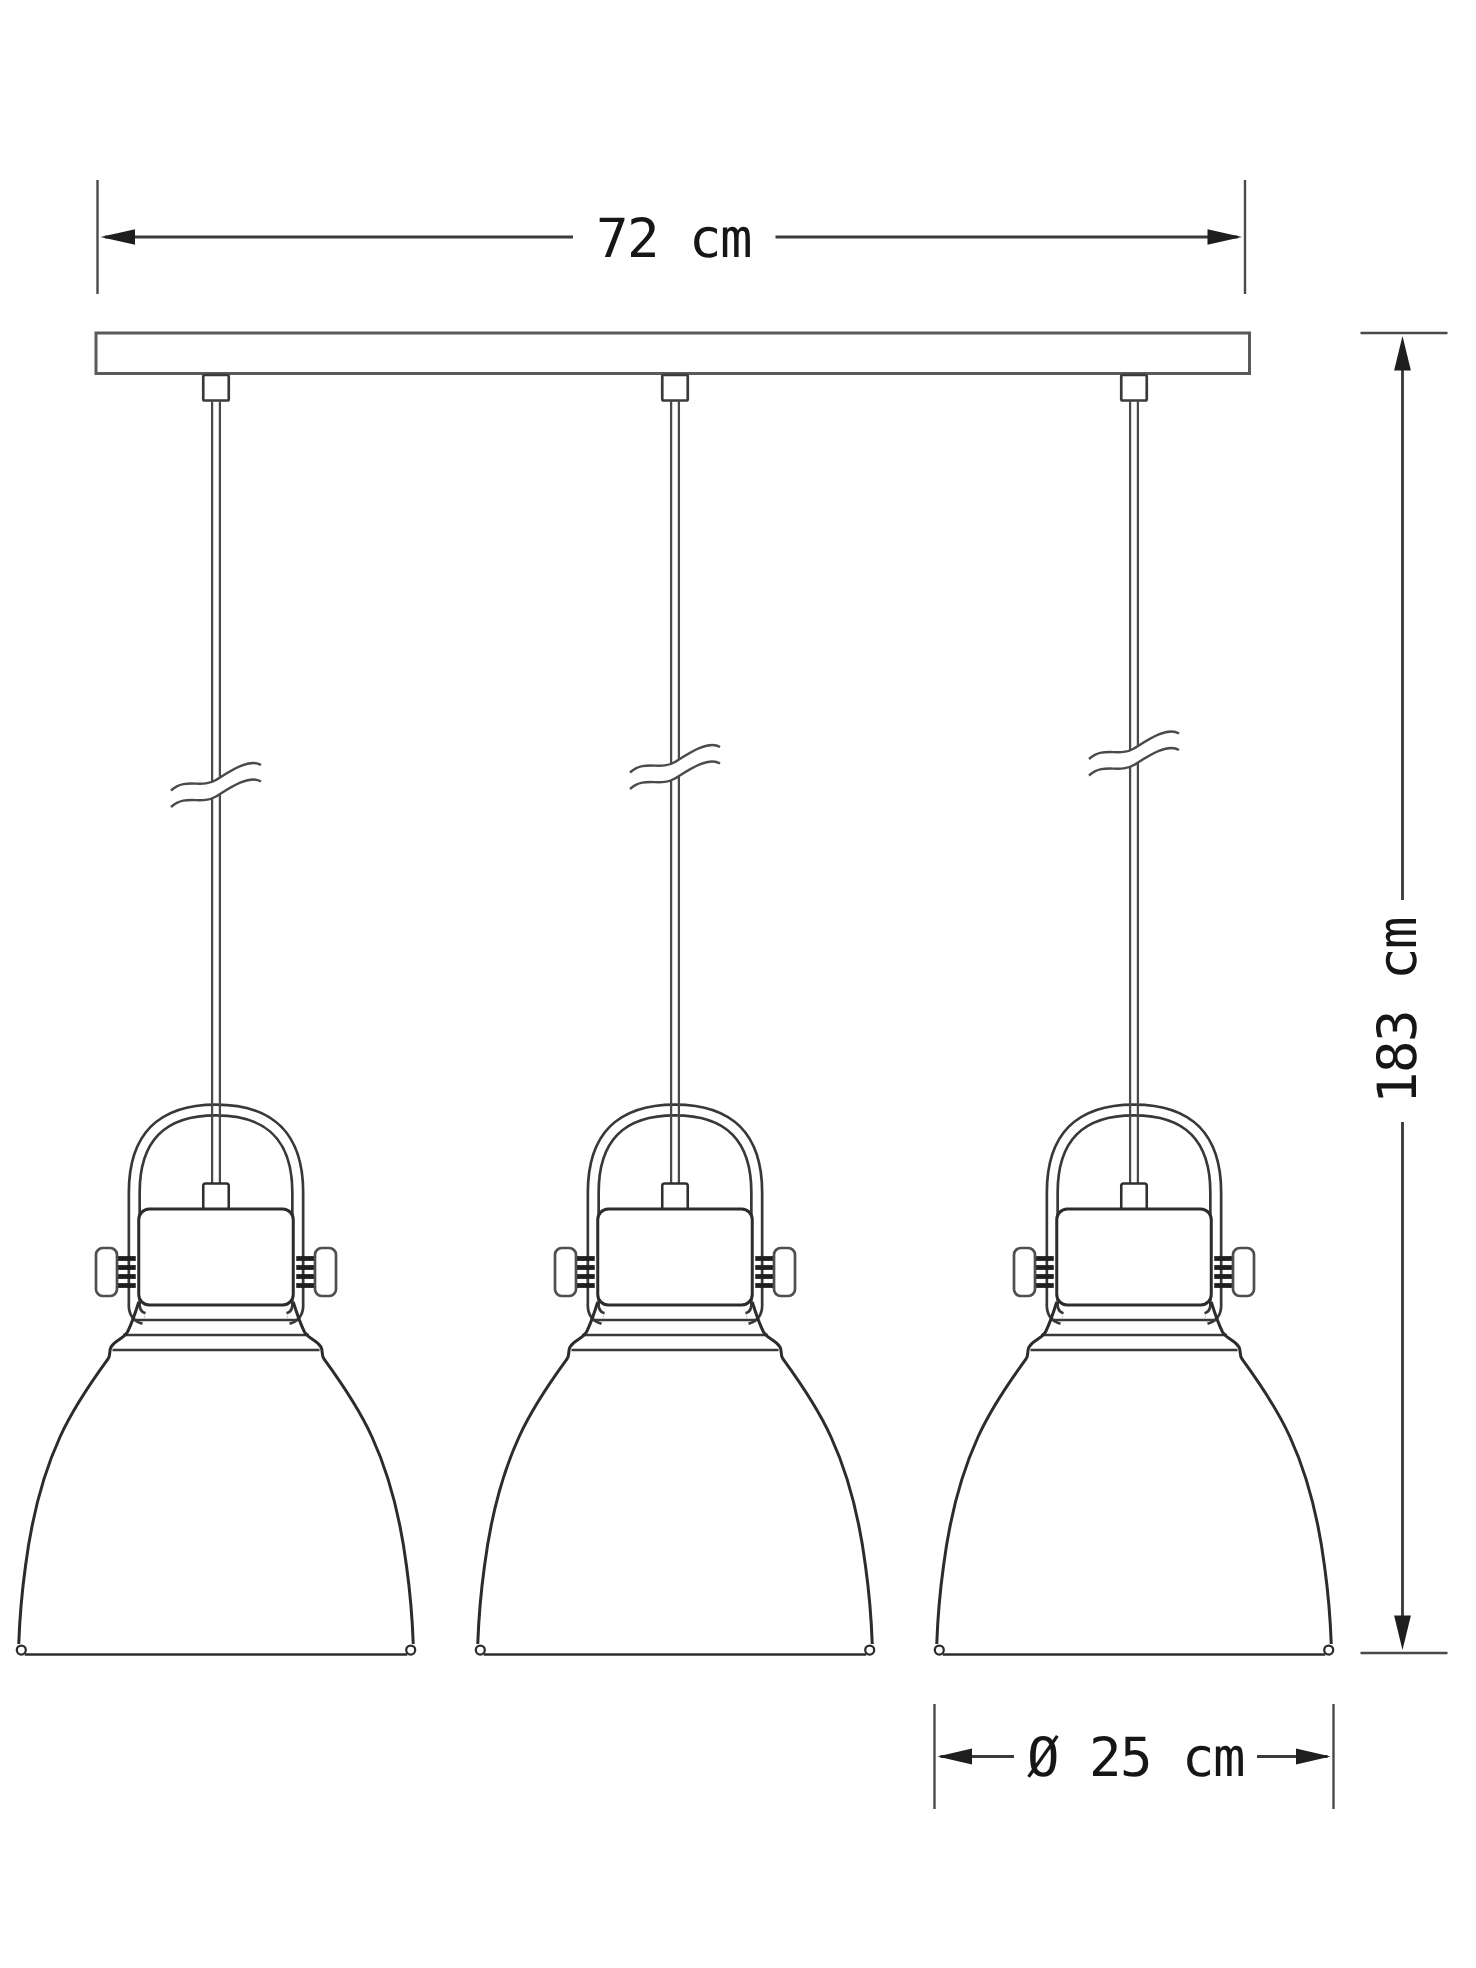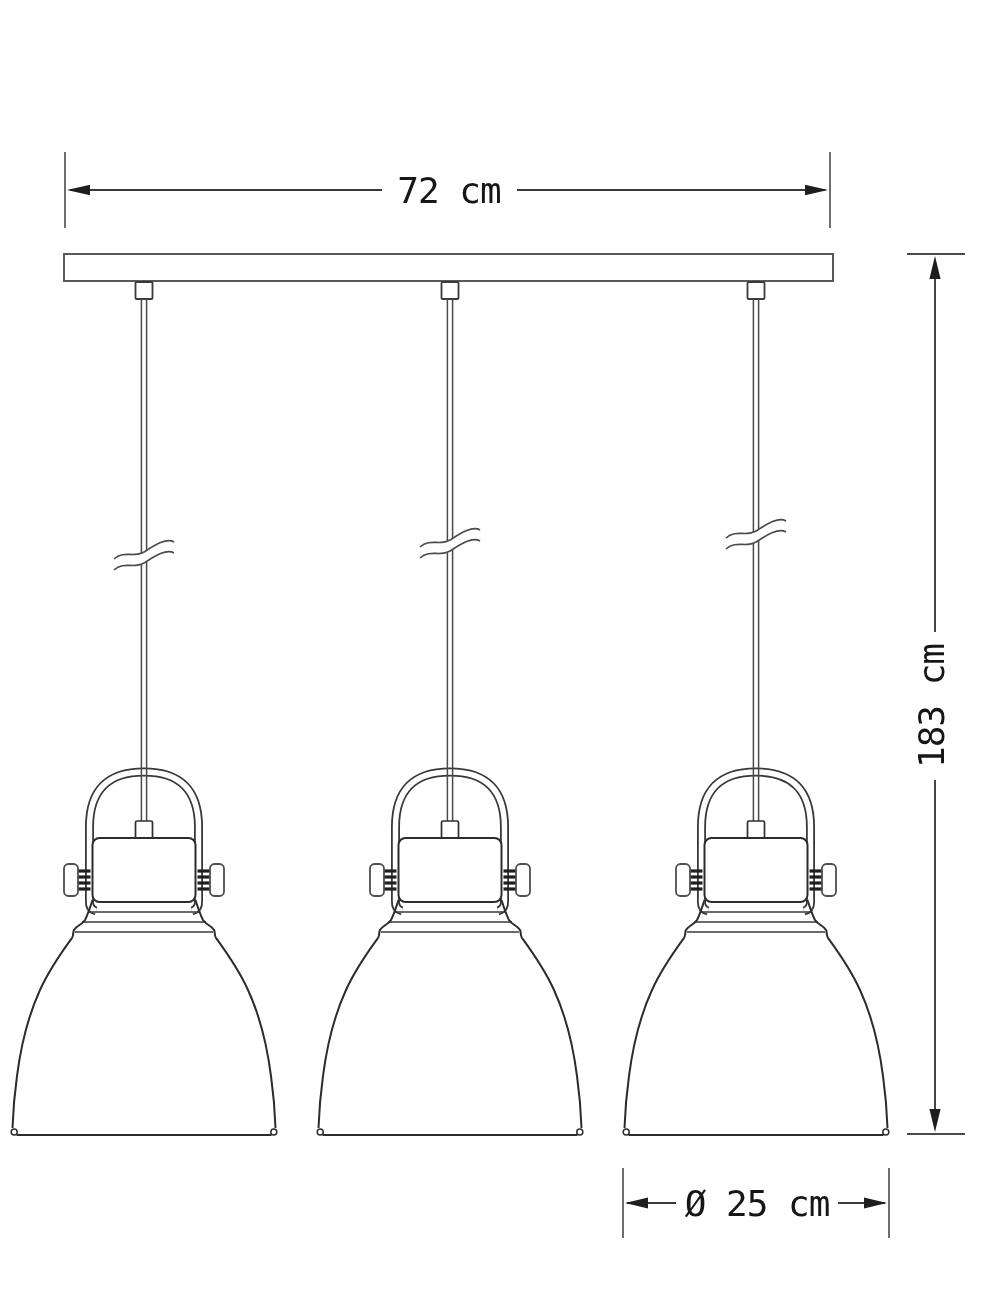--- a/index.html
+++ b/index.html
@@ -7,21 +7,20 @@
     padding: 0;
     background: #ffffff;
   }
   .canvas {
     position: relative;
     width: 984px;
     height: 1222px;
     background: #ffffff;
     overflow: hidden;
     font-family: "DejaVu Sans Mono", "Liberation Mono", monospace;
-    margin-top: 32px;
   }
   svg { display: block; }
   .dim-text {
     font-family: "DejaVu Sans Mono", "Liberation Mono", monospace;
     font-size: 36px;
     font-weight: 500;
     letter-spacing: -1px;
     fill: #161616;
   }
   .ext  { stroke: #4a4a4a; stroke-width: 1.6; fill: none; }

